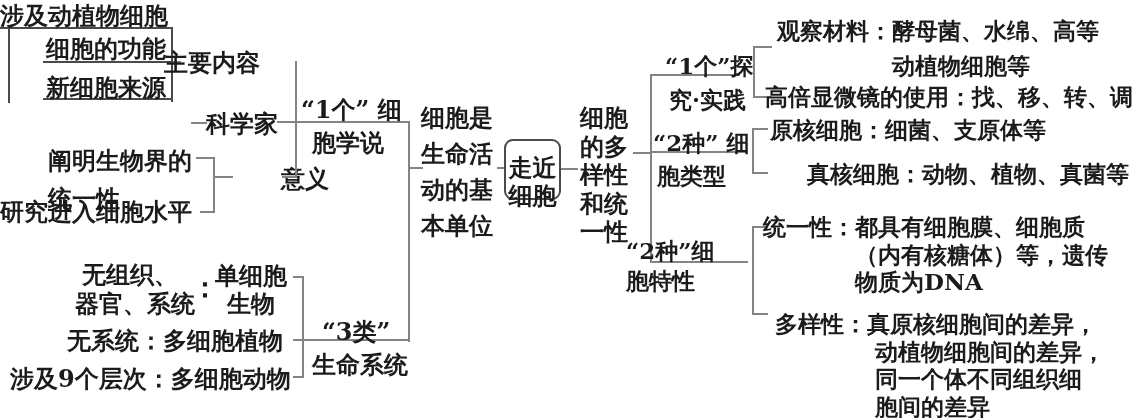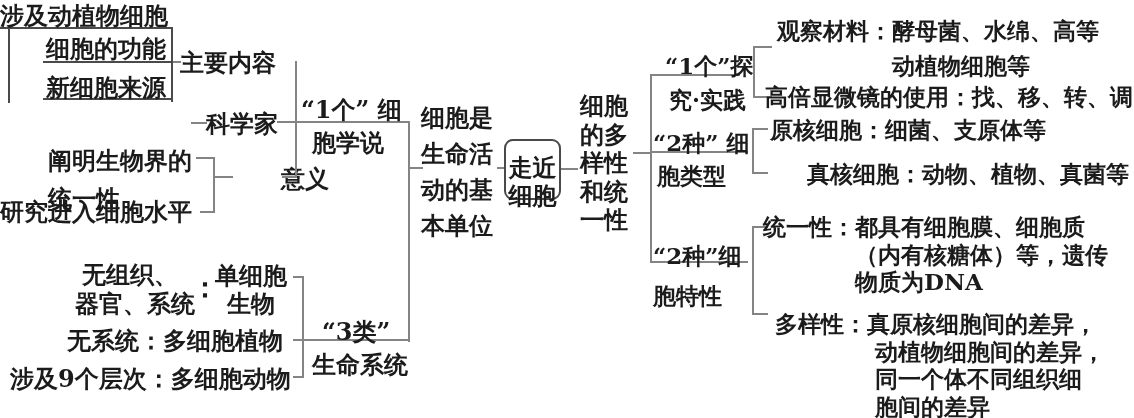--- a/index.html
+++ b/index.html
@@ -41,21 +41,21 @@
   <div class="ln dk" style="left:0;top:27px;width:173px;height:2px;"></div>
   <div class="ln dk" style="left:8px;top:27px;width:2px;height:76px;"></div>
   <div class="ln dk" style="left:171px;top:27px;width:2px;height:75px;"></div>
   <div class="ln dk" style="left:43px;top:61px;width:129px;height:2px;"></div>
   <div class="ln dk" style="left:43px;top:98px;width:129px;height:2px;"></div>
   <div class="ln" style="left:173px;top:61px;width:8px;height:2px;"></div>
 
   <div class="t" style="left:0;top:3px;">涉及动植物细胞</div>
   <div class="t" style="left:46px;top:36px;">细胞的功能</div>
   <div class="t" style="left:46px;top:75px;">新细胞来源</div>
-  <div class="t" style="left:180px;top:50px;text-align:center;">主要内容</div>
+  <div class="t" style="left:164px;top:50px;text-align:center;">主要内容</div>
 
   <div class="ln" style="left:191px;top:122px;width:16px;height:2px;"></div>
   <div class="t" style="left:206px;top:111px;">科学家</div>
   <div class="ln" style="left:277px;top:121px;width:18px;height:2px;"></div>
 
   <div class="t" style="left:48px;top:142px;line-height:38px;">阐明生物界的
 统一性</div>
   <div class="t fs25" style="left:0;top:199px;">研究进入细胞水平</div>
   <div class="ln" style="left:196px;top:157px;width:18px;height:2px;"></div>
   <div class="ln" style="left:213px;top:157px;width:2px;height:56px;"></div>
@@ -73,21 +73,21 @@
   <div class="ln" style="left:410px;top:167px;width:13px;height:2px;"></div>
 
   <div class="t ba" style="left:421px;top:100px;width:76px;line-height:36px;">细胞是生命活动的基本单位</div>
   <div class="ln" style="left:497px;top:167px;width:8px;height:2px;"></div>
 
   <div id="root-box">
     <div class="t ba" style="width:48px;margin-top:24px;">走近细胞</div>
   </div>
   <div class="ln" style="left:561px;top:168px;width:17px;height:2px;"></div>
 
-  <div class="t ba" style="left:580px;top:92px;width:54px;line-height:28.5px;">细胞的多样性和统一性</div>
+  <div class="t ba" style="left:580px;top:104px;width:54px;line-height:28.5px;">细胞的多样性和统一性</div>
   <div class="ln" style="left:633px;top:152px;width:18px;height:2px;"></div>
 
   <div class="ln" style="left:650px;top:74px;width:2px;height:189px;"></div>
 
   <div class="ln" style="left:650px;top:74px;width:90px;height:2px;"></div>
   <div class="t fs23" style="left:653px;top:49px;line-height:34px;padding-left:4px;text-indent:-4px;margin-left:12px;">“1个”探
 究·实践</div>
   <div class="ln" style="left:753px;top:46px;width:2px;height:52px;"></div>
   <div class="ln" style="left:755px;top:46px;width:17px;height:2px;"></div>
   <div class="ln" style="left:755px;top:96px;width:17px;height:2px;"></div>
@@ -98,21 +98,21 @@
   <div class="ln" style="left:650px;top:151px;width:98px;height:2px;"></div>
   <div class="t fs23" style="left:653px;top:126px;line-height:33px;padding-left:4px;text-indent:-4px;">“2种” 细
 胞类型</div>
   <div class="ln" style="left:752px;top:128px;width:2px;height:46px;"></div>
   <div class="ln" style="left:754px;top:128px;width:14px;height:2px;"></div>
   <div class="ln" style="left:754px;top:172px;width:14px;height:2px;"></div>
   <div class="t fs23" style="left:770px;top:117px;">原核细胞：细菌、支原体等</div>
   <div class="t fs23" style="left:770px;top:161px;margin-left:37px;">真核细胞：动物、植物、真菌等</div>
 
   <div class="ln" style="left:650px;top:261px;width:98px;height:2px;"></div>
-  <div class="t fs23" style="left:653px;top:236px;line-height:40px;">“2种”细
+  <div class="t fs23" style="left:626px;top:236px;line-height:30px;">“2种”细
 胞特性</div>
   <div class="ln" style="left:752px;top:226px;width:2px;height:89px;"></div>
   <div class="ln" style="left:754px;top:226px;width:14px;height:2px;"></div>
   <div class="ln" style="left:754px;top:313px;width:14px;height:2px;"></div>
   <div class="t fs23" style="left:763px;top:213px;line-height:27.5px;padding-left:92px;text-indent:-92px;">统一性：都具有细胞膜、细胞质
 （内有核糖体）等，遗传
 物质为DNA</div>
   <div class="t fs23" style="left:775px;top:310px;line-height:27.7px;padding-left:100px;text-indent:-100px;">多样性：真原核细胞间的差异，
 动植物细胞间的差异，
 同一个体不同组织细

